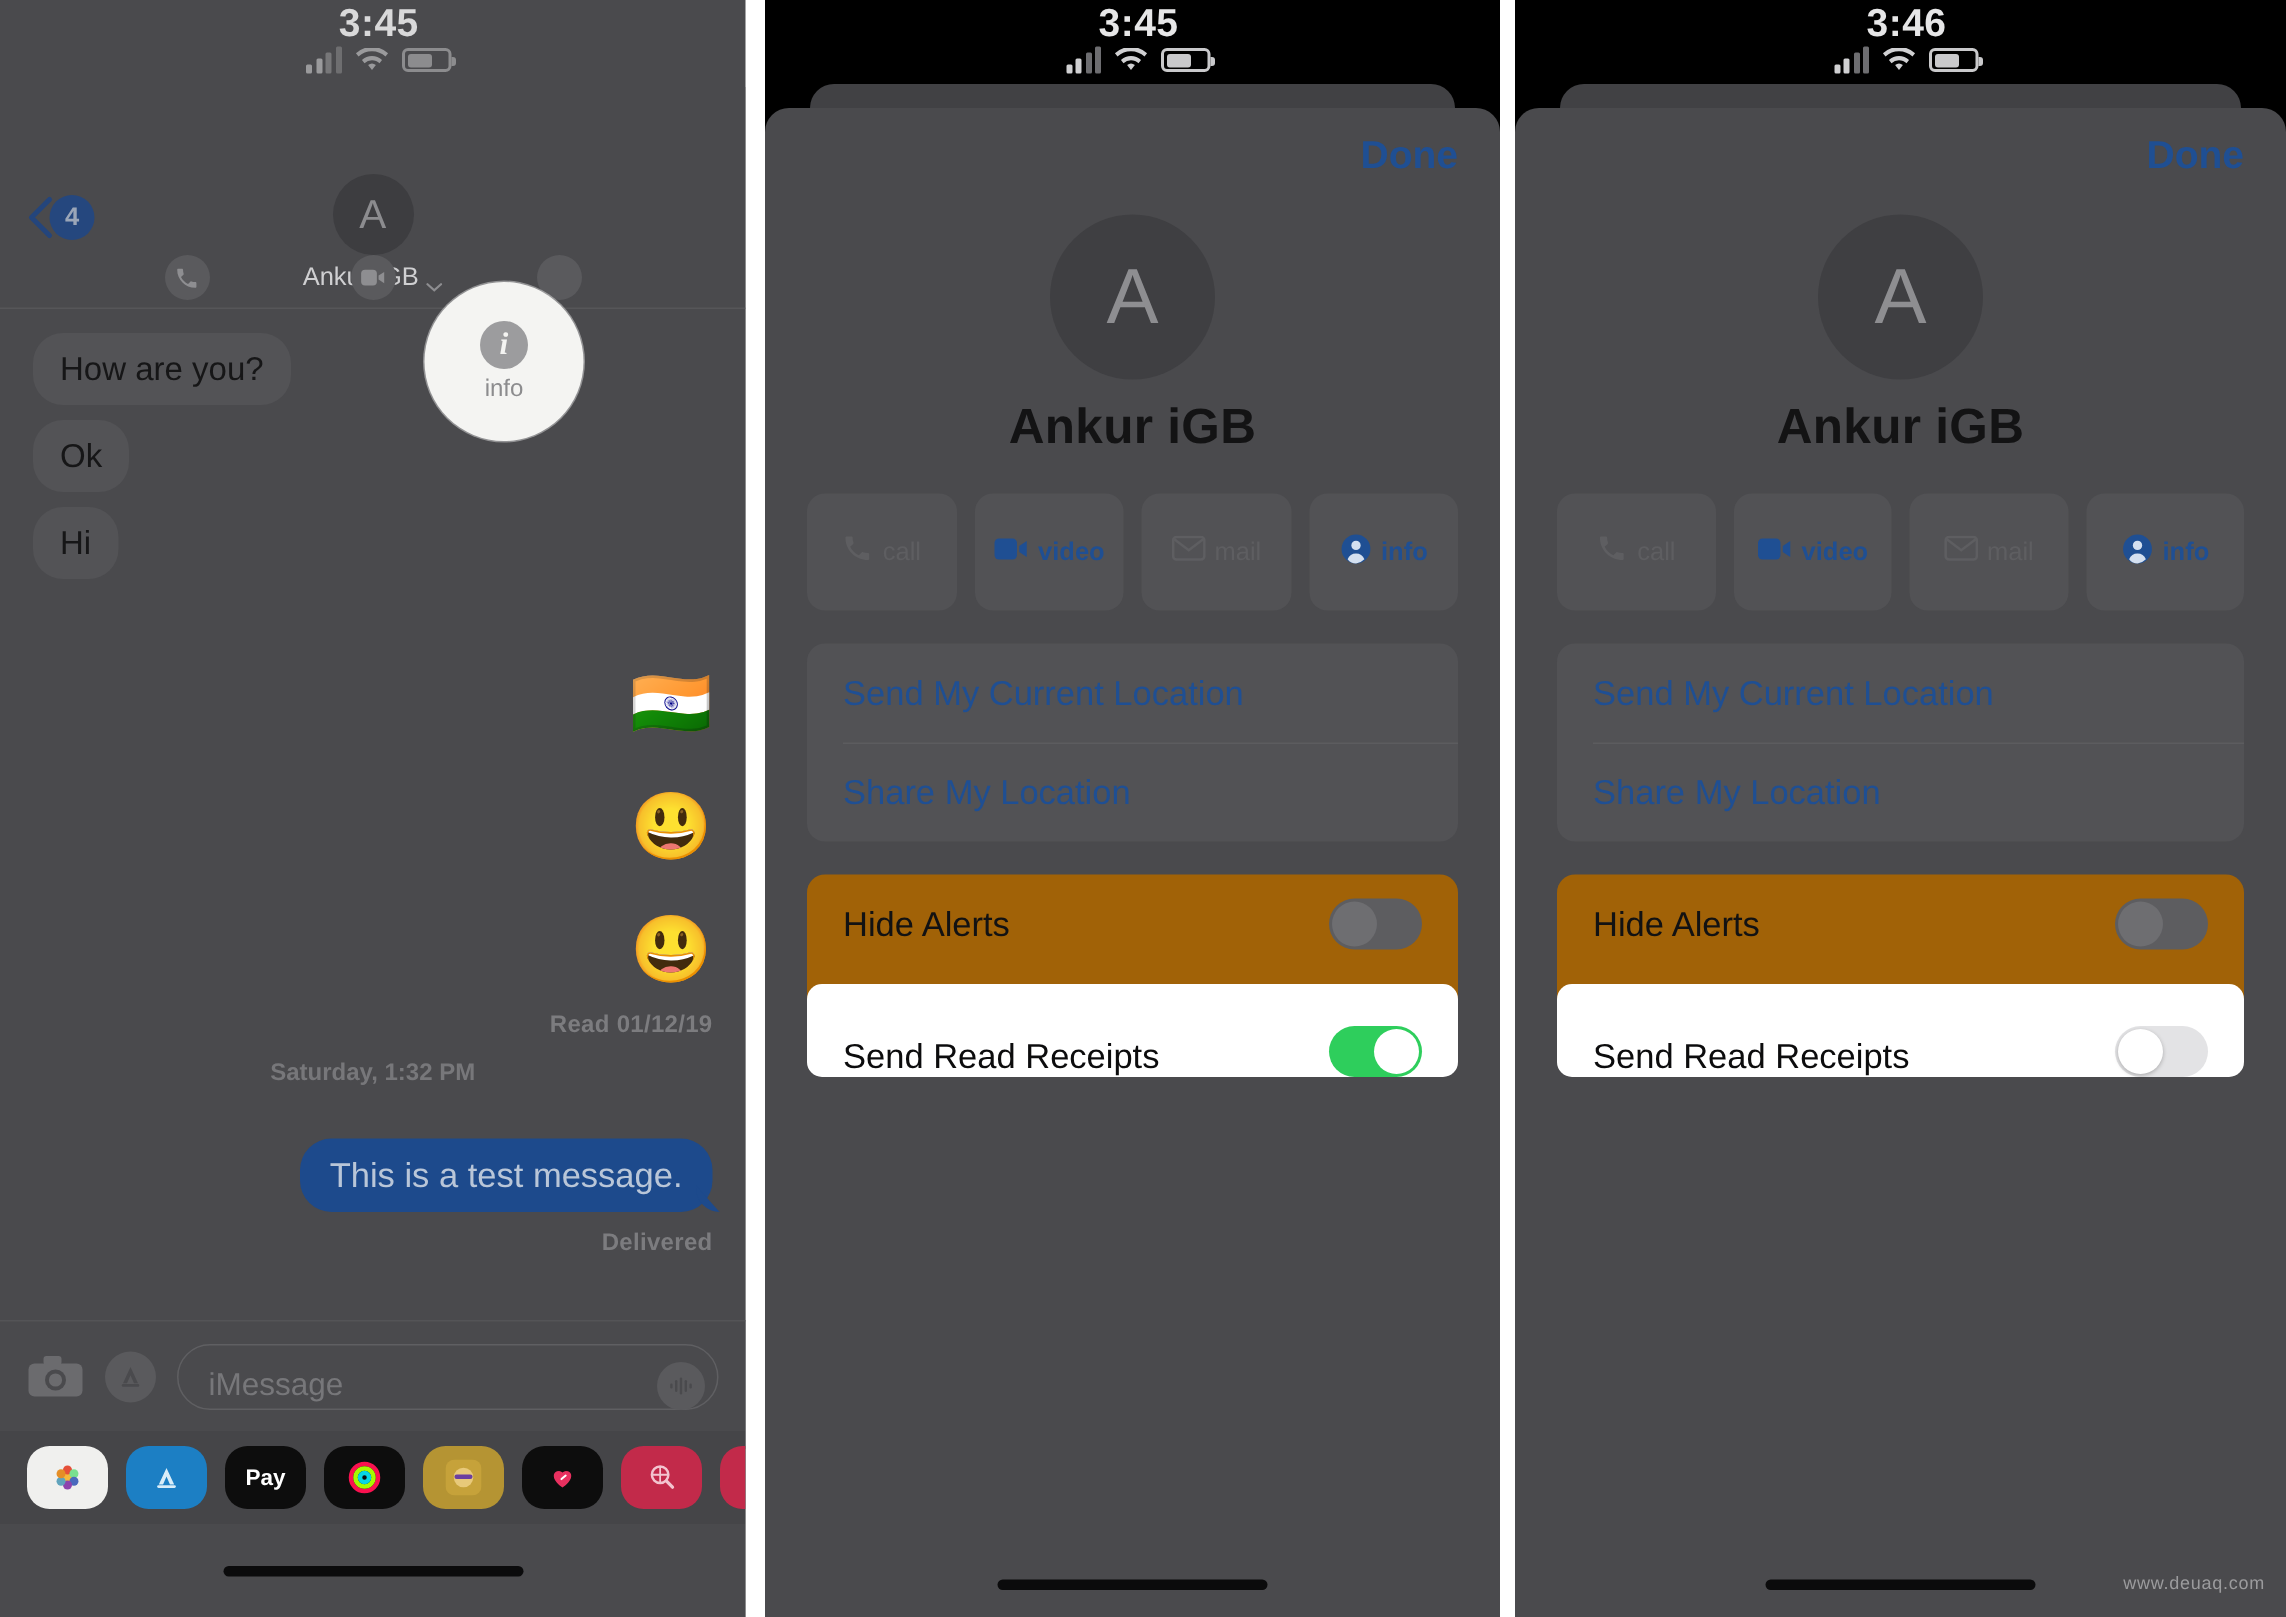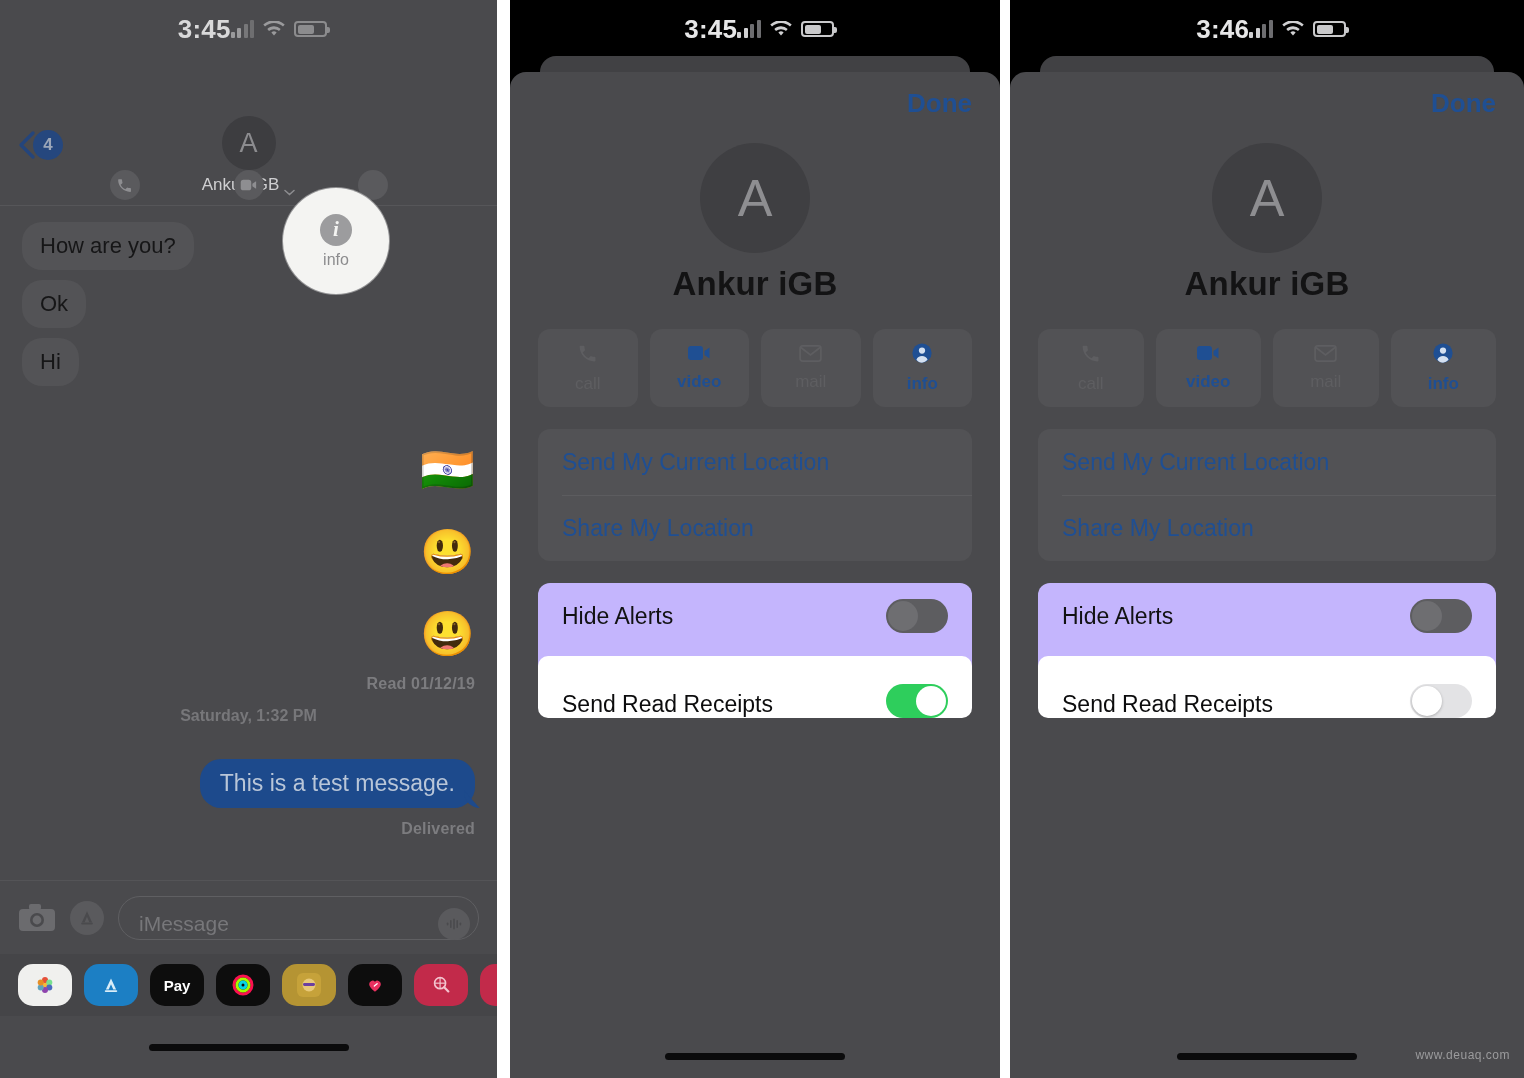--- a/index.html
+++ b/index.html
@@ -30,22 +30,23 @@
   .panel-3 { width: 514px; }
 
   
 
   
   .statusbar {
     position: relative;
     height: 58px;
     display: flex;
     align-items: center;
-    justify-content: center;
+    justify-content: flex-start;
     padding: 0 30px 0 38px;
+    flex-direction: column;
   }
   .statusbar.onblack { background: #000; }
   .sb-time {
     font-size: 26px;
     font-weight: bold;
     letter-spacing: .3px;
     color: #d9d9da;
   }
   .statusbar.onblack .sb-time { color: #e6e6e7; }
   .sb-right { display: flex; align-items: center; gap: 9px; }
@@ -254,21 +255,21 @@
     color:#131314; margin-top:12px; letter-spacing:.2px;
   }
 
   .tiles {
     display:flex; gap:12px; margin-top: 26px;
   }
   .tile {
     flex:1; height:78px;
     background:#525255;
     border-radius:12px;
-    display:flex; flex-direction:column; align-items:center; justify-content:center;
+    display:flex; flex-direction:row; align-items:center; justify-content:center;
     gap:6px;
   }
   .tile .tlbl { font-size:17px; }
   .tile.enabled .tlbl { color:#1f4f93; font-weight:600; }
   .tile.disabled .tlbl { color:#5e5e61; }
 
   .group {
     margin-top: 22px;
     background:#525255;
     border-radius: 12px;
@@ -280,21 +281,21 @@
     padding: 0 24px;
     position:relative;
   }
   .grow + .grow::before{
     content:''; position:absolute; left:24px; right:0; top:0; height:1px;
     background:#5c5c5f;
   }
   .link-text { font-size:23px; color:#1f4f93; }
   .row-label { font-size:23px; color:#121213; }
 
-  .group2 { margin-top: 22px; background:#c4b5fd; border-radius:12px; overflow:visible; }
+  .group2 { margin-top: 22px; background:#a16207; border-radius:12px; overflow:visible; }
 
   .toggle {
     width: 62px; height: 34px; border-radius: 18px;
     position:relative; flex:0 0 auto;
   }
   .toggle .knob {
     position:absolute; top:2px; width:30px; height:30px; border-radius:50%;
   }
   .toggle.off { background:#5d5d60; }
   .toggle.off .knob { left:2px; background:#6e6e71; }

